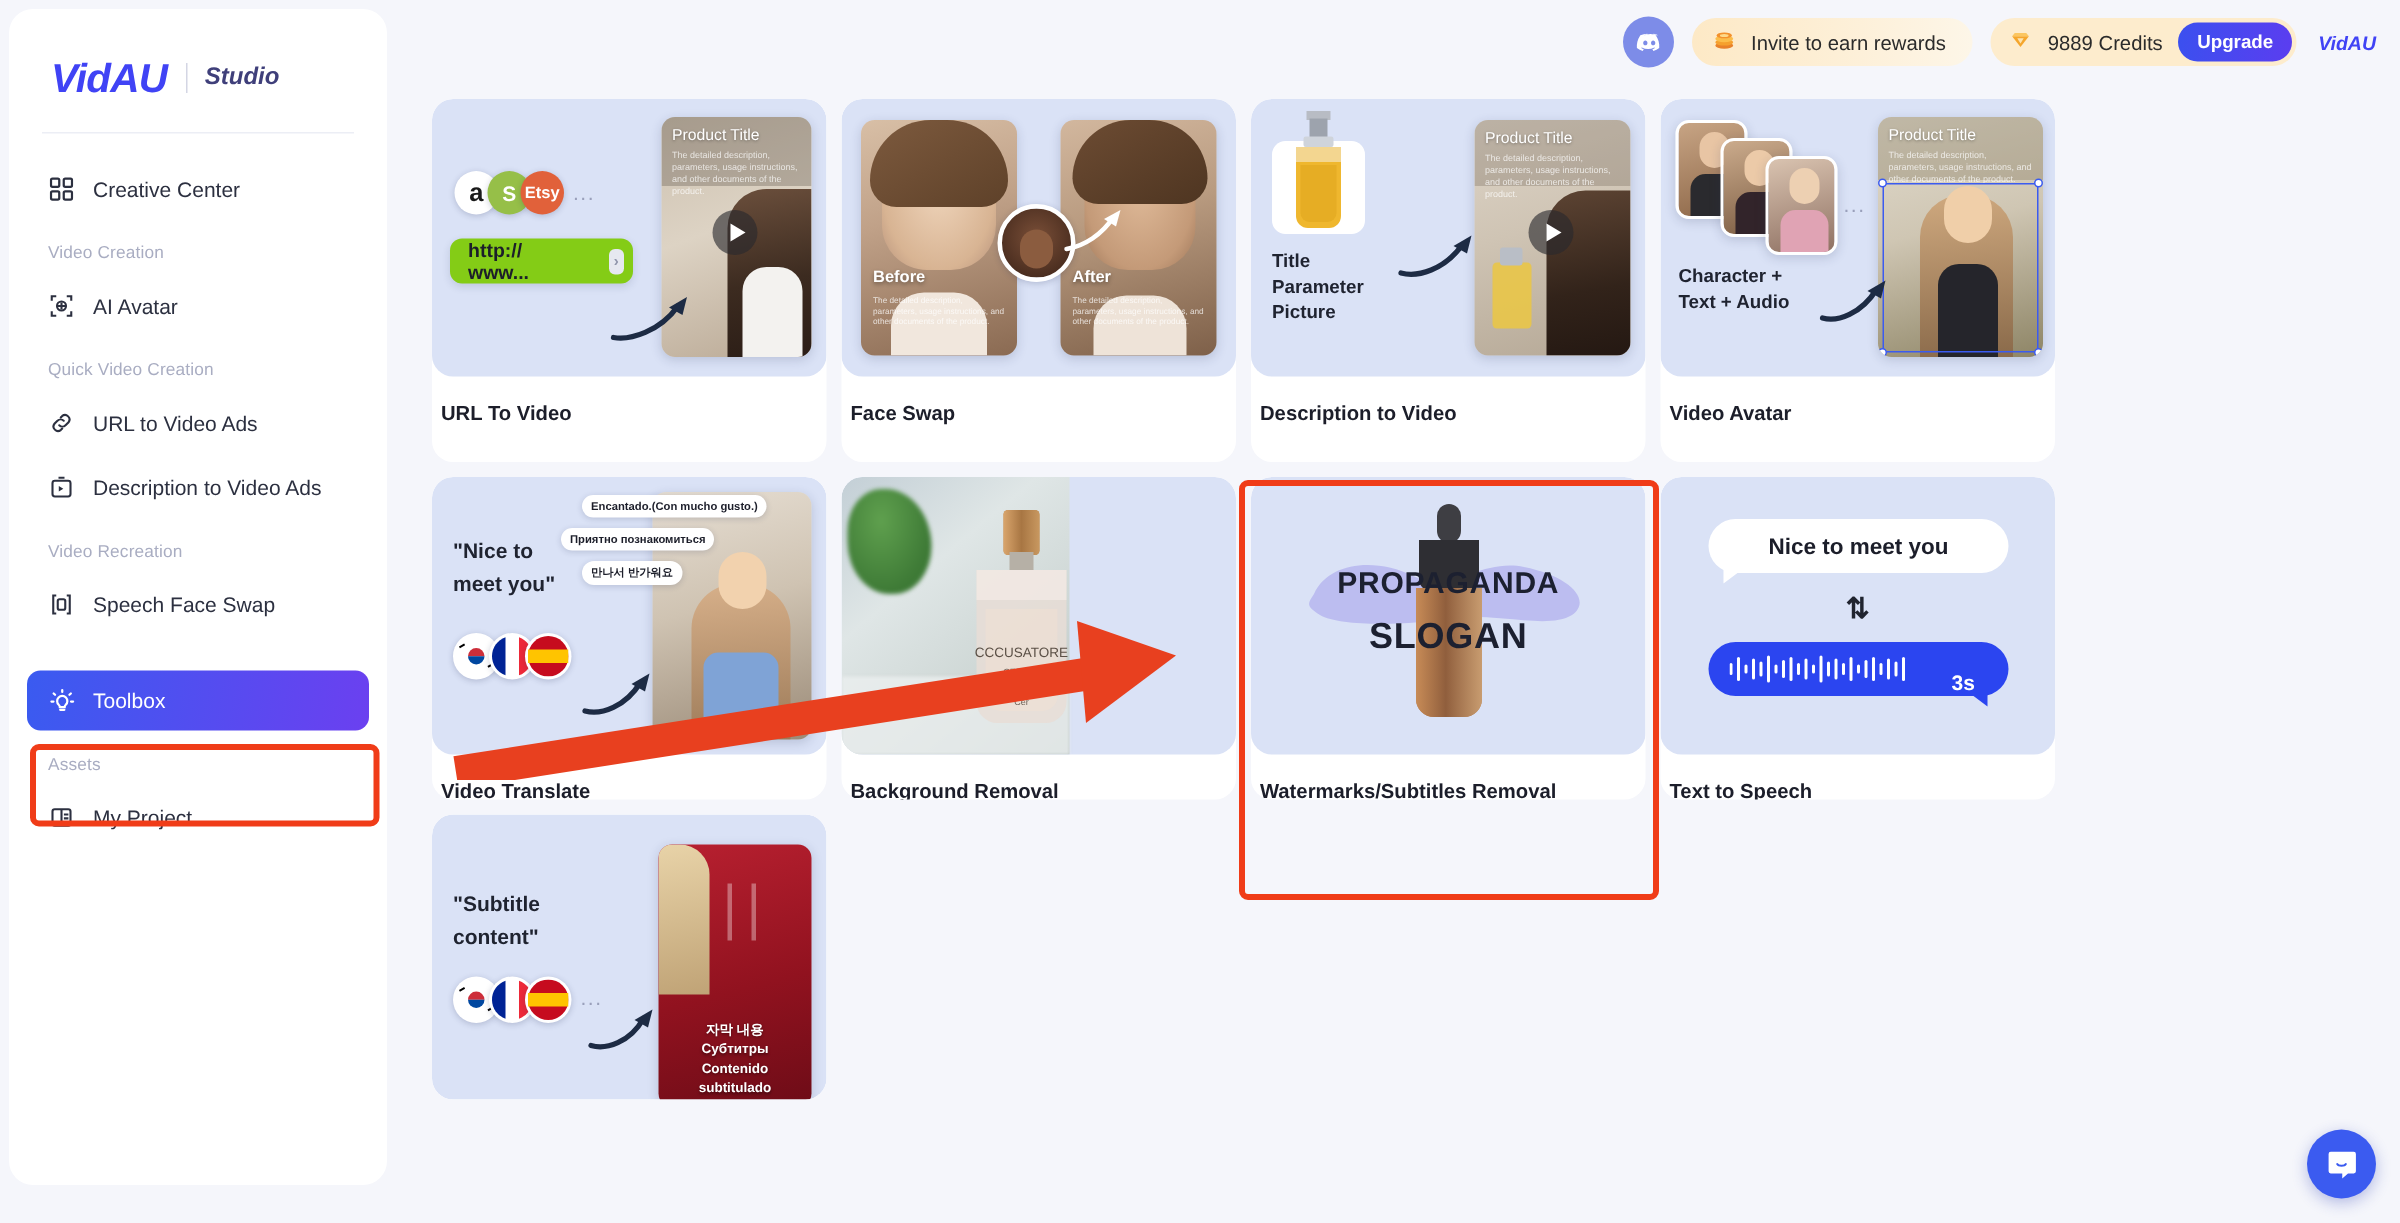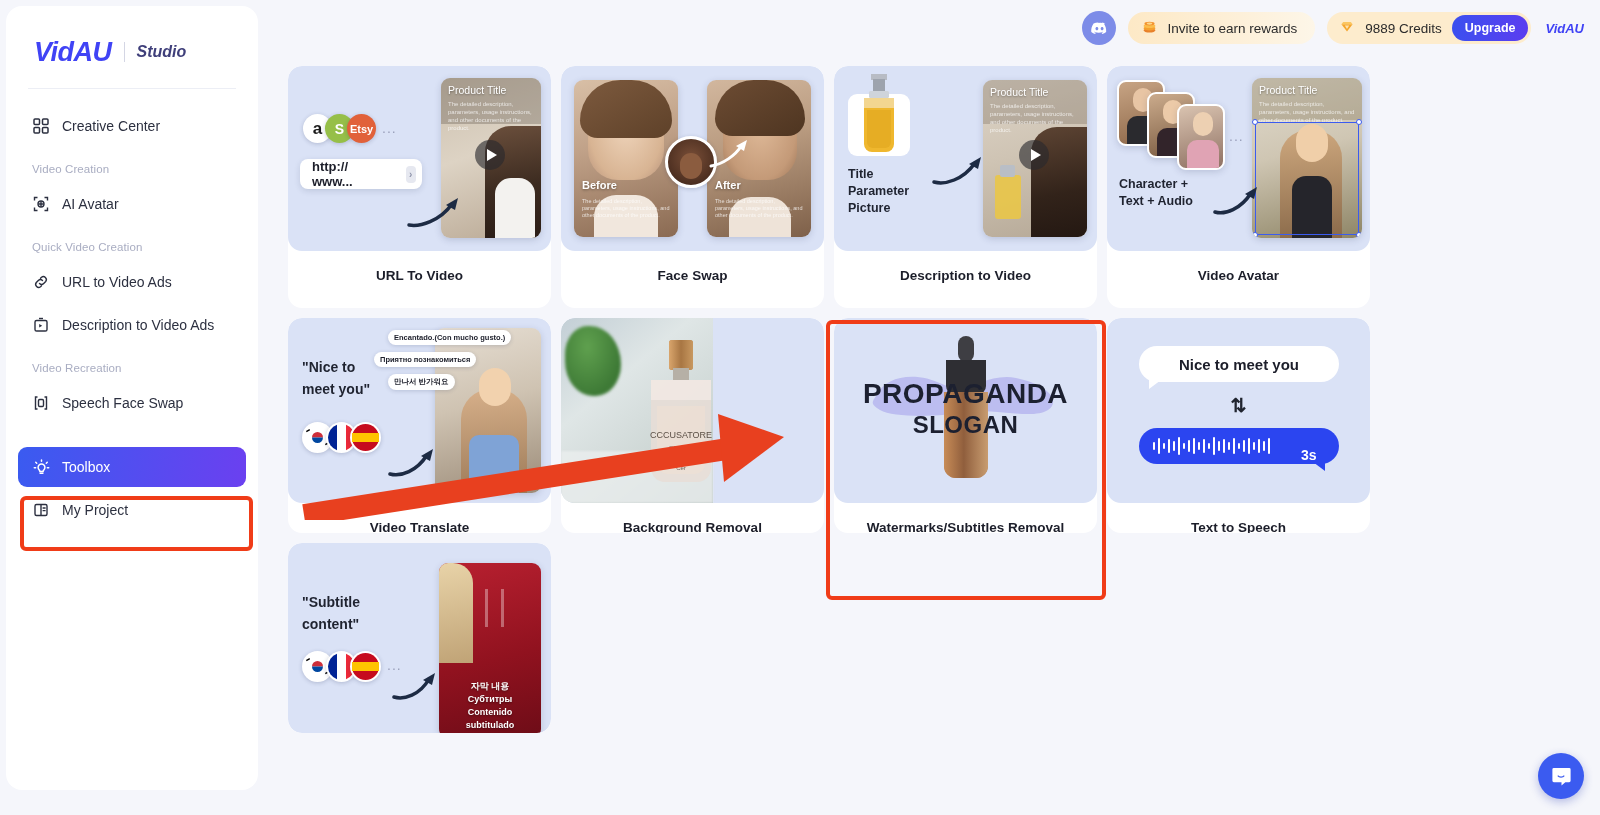--- a/index.html
+++ b/index.html
@@ -104,21 +104,21 @@
   .card {
     background: #ffffff; border-radius: 14px;
     overflow: hidden; cursor: pointer;
   }
   .card-thumb {
     position: relative; height: 185px;
     margin: 0; border-radius: 14px;
     background: #dae2f6; overflow: hidden;
   }
   .card-label {
-    text-align: center; font-size: 13.5px; font-weight: bold;
+    text-align: left; font-size: 13.5px; font-weight: bold;
     color: #1c1e2a; padding: 17px 6px 0 6px;
   }
   .card.r1 { height: 242px; }
   .card.r2 { height: 215px; }
   .card.r2 .card-thumb { height: 185px; }
   .card.r3 { height: 190px; }
   .card.r3 .card-thumb { height: 190px; }
 
   
   .phone {
@@ -144,21 +144,21 @@
     border-top: 6px solid transparent; border-bottom: 6px solid transparent;
     margin-left: 3px;
   }
   .circ-badge {
     position: absolute; border-radius: 50%; background: #fff;
     box-shadow: 0 1px 4px rgba(30,40,80,.22);
     display: flex; align-items: center; justify-content: center;
     overflow: hidden; font-weight: bold;
   }
   .url-pill {
-    position: absolute; background: #ffffff; border-radius: 8px;
+    position: absolute; background: #84cc16; border-radius: 8px;
     display: flex; align-items: center; justify-content: space-between;
     padding: 0 6px 0 12px; font-size: 13px; font-weight: bold;
     color: #1c1e2a; box-shadow: 0 2px 6px rgba(30,40,80,.14); gap: 44px;
   }
   .url-go {
     width: 17px; height: 17px; border-radius: 4px; background: #e6e8f0;
     display: flex; align-items: center; justify-content: center;
     color: #9095ab; font-size: 10px;
   }
   .lbl-dark {
@@ -280,20 +280,21 @@
         <span class="nav-ico">
           <svg width="17" height="17" viewBox="0 0 16 16" fill="none" stroke="#fff" stroke-width="1.4" stroke-linecap="round">
             <path d="M5.8 10.2a3.2 3.2 0 1 1 4.4 0c-.5.45-.7.9-.7 1.5H6.5c0-.6-.2-1.05-.7-1.5z"></path>
             <path d="M6.7 13.4h2.6"></path>
             <path d="M8 1v1.2M2.6 3.1l.9.85M13.4 3.1l-.9.85M1.2 8.2h1.3M13.5 8.2h1.3"></path>
           </svg>
         </span>
         <span>Toolbox</span>
       </div>
 
+      <div class="nav-group-label">Assets</div>
 
       <div class="nav-item">
         <span class="nav-ico">
           <svg width="16" height="16" viewBox="0 0 16 16" fill="none" stroke="#2c3040" stroke-width="1.4">
             <rect x="2" y="2.5" width="12" height="11" rx="1.5"></rect>
             <path d="M8 2.5v11M9.6 6h3M9.6 8.6h3"></path>
           </svg>
         </span>
         <span>My Project</span>
       </div>
@@ -574,21 +575,21 @@
           <path d="M18 56h44v74a12 12 0 0 1-12 12H30a12 12 0 0 1-12-12z" fill="#b5794a"></path>
           <path d="M18 56h44v74a12 12 0 0 1-12 12H30a12 12 0 0 1-12-12z" fill="url(#bg2)"></path>
           <defs>
               <linearGradient id="bg2" x1="0" x2="1">
             <stop offset="0" stop-color="#c98d58" stop-opacity=".9"></stop>
             <stop offset=".45" stop-color="#8e5d3c" stop-opacity=".95"></stop>
             <stop offset="1" stop-color="#caa074" stop-opacity=".9"></stop>
               </linearGradient>
             </defs>
         </svg>
-        <div style="position:absolute;left:0;right:0;top:60px;text-align:center;font-size:28px;font-weight:bold;color:#1c2030;letter-spacing:0.5px;">PROPAGANDA</div>
+        <div style="position:absolute;left:0;right:0;top:60px;text-align:center;font-size:20px;font-weight:bold;color:#1c2030;letter-spacing:0.5px;">PROPAGANDA</div>
         <div style="position:absolute;left:0;right:0;top:93px;text-align:center;font-size:24px;font-weight:bold;color:#1c2030;letter-spacing:0.5px;">SLOGAN</div>
       </div>
       <div class="card-label">Watermarks/Subtitles Removal</div>
     </div>
 
     <div class="card r2">
       <div class="card-thumb">
         <div style="position:absolute;left:32px;top:28px;width:200px;height:36px;background:#fff;border-radius:18px;
              display:flex;align-items:center;justify-content:center;font-size:15px;font-weight:bold;color:#1c1e2a;">
           <span>Nice to meet you</span>

